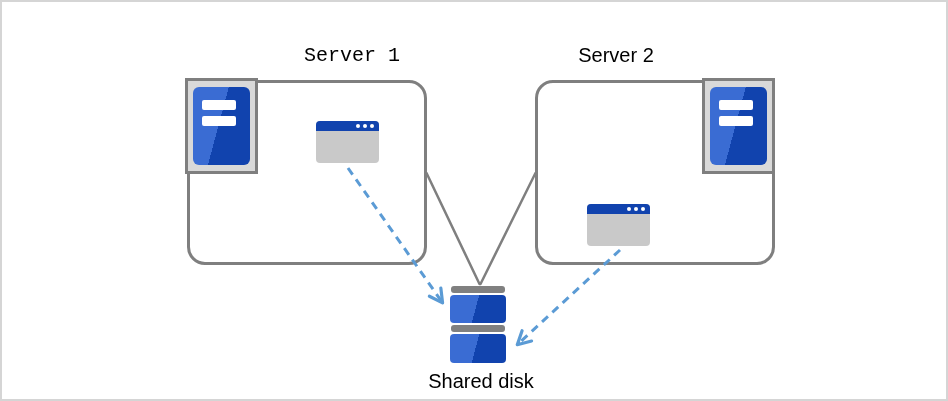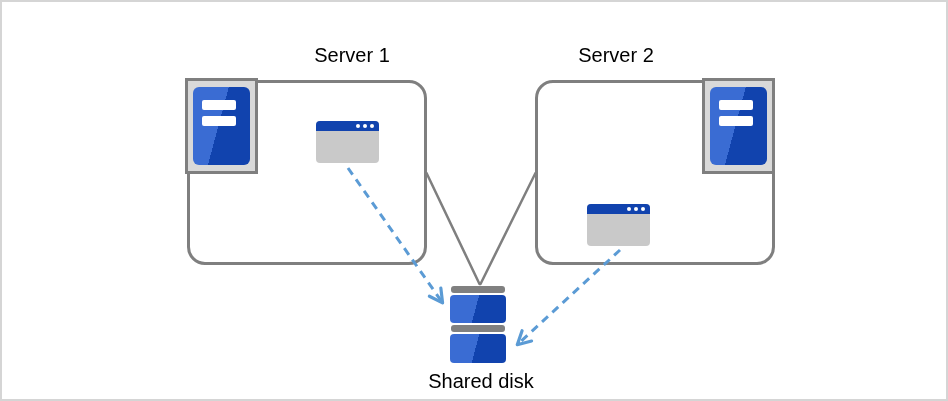--- a/index.html
+++ b/index.html
@@ -20,21 +20,21 @@
     box-sizing:border-box; background:#fff;
     border:2px solid var(--canvas-border);
     font-family:"Liberation Sans", sans-serif;
     overflow:hidden;
   }
   .diagram-label {
     position:absolute; transform:translateX(-50%);
     font-size:20px; line-height:1.15; color:var(--text-color);
     white-space:nowrap;
   }
-  #server1-label { left:350px; top:42px; }
+  #server1-label { left:350px; top:42px;font-family:Liberation Mono, monospace; }
   #server2-label { left:614px; top:42px; }
   #server1-app-label { left:346px; top:90px; }
   #server2-app-label { left:612px; top:172px; }
   #shared-disk-label { left:479px; top:368px;text-align:right; }
 
   .server-box {
     position:absolute; width:240px; height:185px;
     box-sizing:border-box; border:3px solid var(--box-border);
     border-radius:18px; background:#fff; z-index:1;
   }

